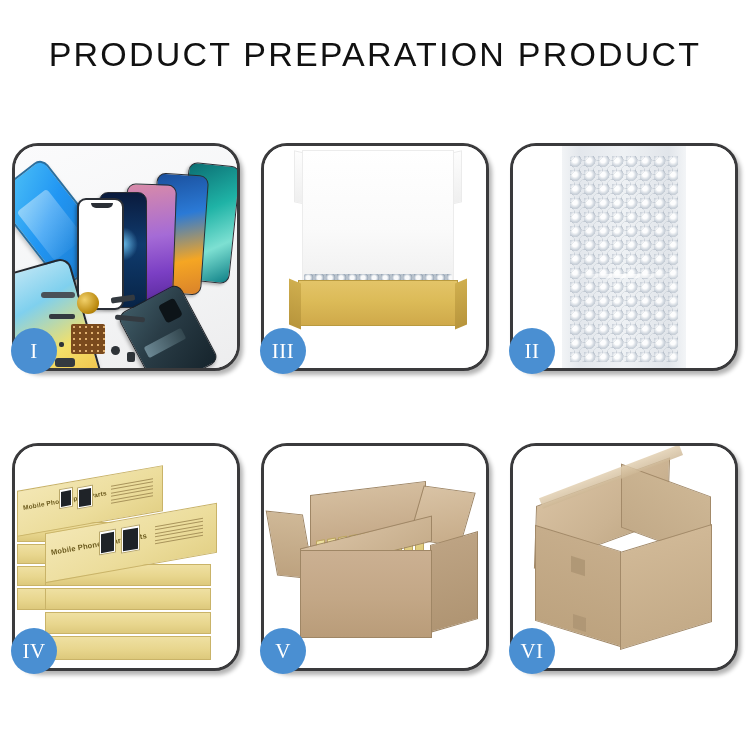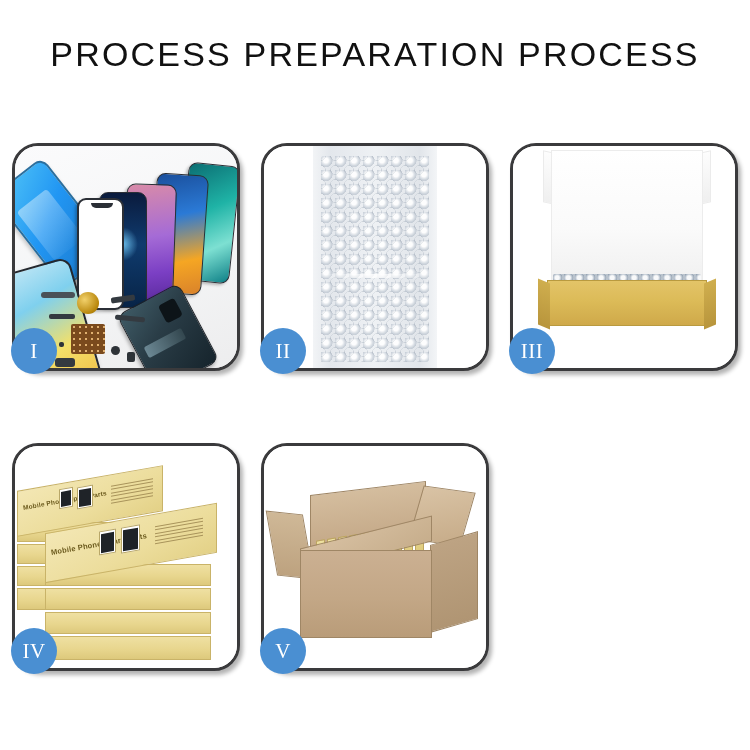--- a/index.html
+++ b/index.html
@@ -264,21 +264,21 @@
     background:rgba(170,146,112,.75); transform:skewY(17deg); }
   .tapetab2 { position:absolute; left:60px; top:170px; width:13px;height:14px;
     background:rgba(170,146,112,.7); transform:skewY(17deg); }
 </style>
 </head>
 <body>
 
 <div class="page">
 
   <div class="header">
-    <div class="title">PROCESS PREPARATION PROCESS</div>
+    <div class="title">PRODUCT PREPARATION PRODUCT</div>
   </div>
 
   <div class="grid">
 
     <div class="panel">
       <div class="panel-inner p1">
         <div class="tiltphone"></div>
         <div class="phonefan">
           <div class="fanphone fp5"></div>
           <div class="fanphone fp4"></div>
@@ -297,39 +297,39 @@
         <div class="partdot" style="left:30px;top:190px;width:7px;height:7px;"></div>
         <div class="partdot" style="left:44px;top:196px;width:5px;height:5px;"></div>
         <div class="partdot" style="left:96px;top:200px;width:9px;height:9px;border-radius:50%;"></div>
         <div class="partdot" style="left:112px;top:206px;width:8px;height:10px;"></div>
         <div class="partdot" style="left:26px;top:146px;width:34px;height:6px;border-radius:3px;background:#4a5158;"></div>
       </div>
       <div class="badge">I</div>
     </div>
 
     <div class="panel">
+      <div class="panel-inner p3">
+        <div class="lidflapL"></div>
+        <div class="lidflapR"></div>
+        <div class="lidback"></div>
+        <div class="bubbleinbox"></div>
+        <div class="boxfront3"></div>
+      </div>
+      <div class="badge">III</div>
+    </div>
+
+    <div class="panel">
       <div class="panel-inner p2">
         <div class="bubblestrip">
           <div class="bubbles"></div>
           <div class="bubbles2"></div>
           <div class="bubbleseam"></div>
         </div>
       </div>
       <div class="badge">II</div>
-    </div>
-
-    <div class="panel">
-      <div class="panel-inner p3">
-        <div class="lidflapL"></div>
-        <div class="lidflapR"></div>
-        <div class="lidback"></div>
-        <div class="bubbleinbox"></div>
-        <div class="boxfront3"></div>
-      </div>
-      <div class="badge">III</div>
     </div>
 
     <div class="panel">
       <div class="panel-inner p4">
         <div class="stackwrap">
 
           <div class="kbox" style="left:2px;top:76px;width:104px;height:20px;"></div>
           <div class="kbox" style="left:2px;top:98px;width:104px;height:20px;"></div>
           <div class="kbox" style="left:2px;top:120px;width:104px;height:20px;"></div>
           <div class="kbox" style="left:2px;top:142px;width:104px;height:22px;"></div>
@@ -394,15 +394,27 @@
             <span></span>
             <span></span>
         </div>
         <div class="cartontop"></div>
         <div class="cartonside"></div>
         <div class="cartonbody"></div>
       </div>
       <div class="badge">V</div>
     </div>
 
+    <div class="panel">
+      <div class="panel-inner p6">
+        <div class="sealtop"></div>
+        <div class="sealtop2"></div>
+        <div class="tape"></div>
+        <div class="sealfrontL"></div>
+        <div class="sealfrontR"></div>
+        <div class="tapetab1"></div>
+        <div class="tapetab2"></div>
+      </div>
+      <div class="badge">VI</div>
+    </div>
 
   </div>
 </div>
 
 </body></html>

